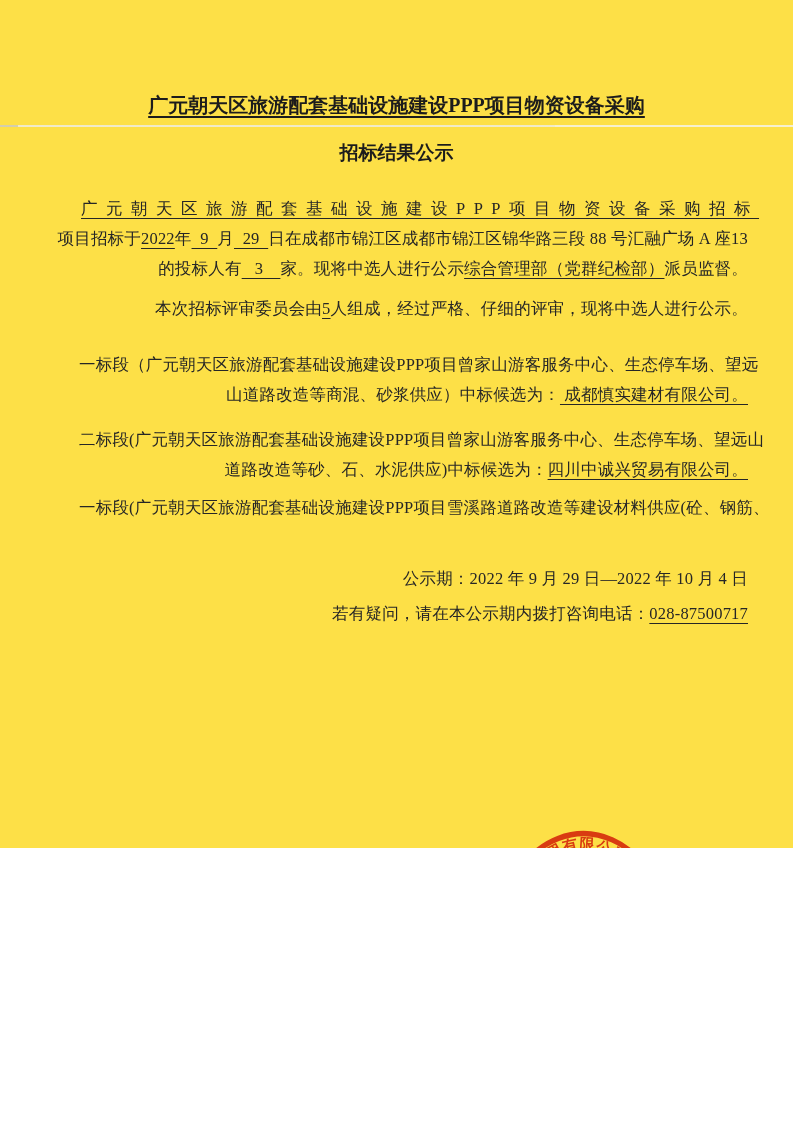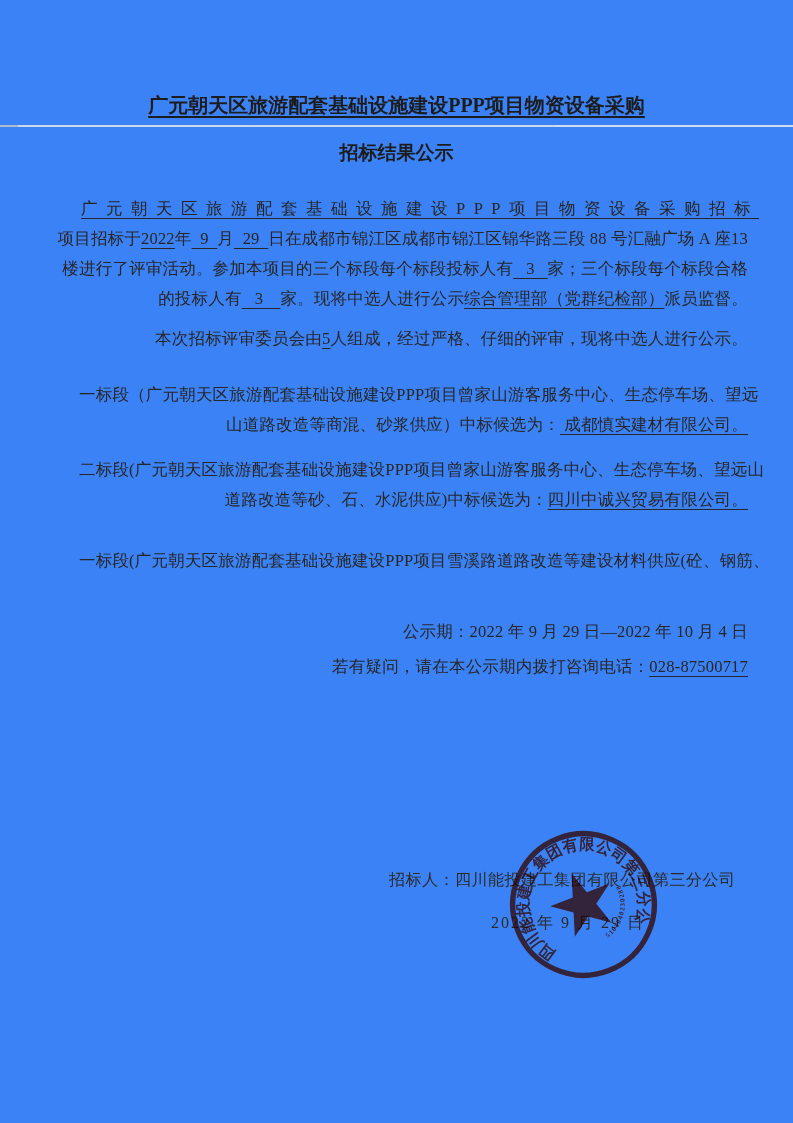--- a/index.html
+++ b/index.html
@@ -1,22 +1,22 @@
 <!DOCTYPE html>
 <html><head>
 <meta charset="utf-8">
 <style>
   * { margin: 0; padding: 0; box-sizing: border-box; }
   html, body { background: #ffffff; }
   .page {
     position: relative;
     width: 793px;
-    height: 1123px;
+    height: 848px;
     margin: 0 auto;
-    background: #3b82f6;
+    background: #fde047;
     overflow: hidden;
     font-family: "Liberation Serif", "DejaVu Serif", serif;
     color: #262626;
   }
   
   .scan-line {
     position: absolute;
     top: 125px; left: 0;
     width: 100%; height: 2px;
     background: linear-gradient(to right, #c9c9c6 0 18px, #ededea 18px 70%, #f4f4f1 70%);
@@ -57,21 +57,21 @@
     letter-spacing: 8.5px;
   }
   .u, .spread .seg {
     text-decoration: underline;
     text-underline-offset: 4px;
     text-decoration-thickness: 1px;
   }
   .gap-p2 { margin-top: 10px; }
   .gap-s1 { margin-top: 26px; }
   .gap-s2 { margin-top: 15px; }
-  .gap-s3 { margin-top: 31px; }
+  .gap-s3 { margin-top: 8px; }
   .gap-period { margin-top: 41px; }
   .gap-phone { margin-top: 5px; }
   .footer-bidder {
     position: absolute;
     left: 389px; top: 870px;
     font-size: 16px;
     letter-spacing: 0.5px;
     color: #2a2a2a;
     white-space: nowrap;
   }
@@ -103,21 +103,20 @@
 <div class="page">
 
   <div class="scan-line"></div>
 
   <div class="doc-title">广元朝天区旅游配套基础设施建设PPP项目物资设备采购</div>
   <div class="doc-subtitle">招标结果公示</div>
 
   <div class="content">
     <div class="line spread"><span class="seg u">广元朝天区旅游配套基础设施建设PPP项目物资设备采购招标</span></div>
     <div class="line"><span class="seg">项目招标于</span><span class="seg u">2022</span><span class="seg">年</span><span class="seg u">&nbsp;&nbsp;9&nbsp;&nbsp;</span><span class="seg">月</span><span class="seg u">&nbsp;&nbsp;29&nbsp;&nbsp;</span><span class="seg">日在成都市锦江区成都市锦江区锦华路三段 88 号汇融广场 A 座13</span></div>
-    <div class="line"><span class="seg">楼进行了评审活动。参加本项目的三个标段每个标段投标人有</span><span class="seg u">&nbsp;&nbsp;&nbsp;3&nbsp;&nbsp;&nbsp;</span><span class="seg">家；三个标段每个标段合格</span></div>
     <div class="line"><span class="seg">的投标人有</span><span class="seg u">&nbsp;&nbsp;&nbsp;3&nbsp;&nbsp;&nbsp;&nbsp;</span><span class="seg">家。现将中选人进行公示</span><span class="seg u">综合管理部（党群纪检部）</span><span class="seg">派员监督。</span></div>
 
     <div class="line indent gap-p2"><span class="seg">本次招标评审委员会由</span><span class="seg u">5</span><span class="seg">人组成，经过严格、仔细的评审，现将中选人进行公示。</span></div>
 
     <div class="line indent gap-s1"><span class="seg">一标段（广元朝天区旅游配套基础设施建设PPP项目曾家山游客服务中心、生态停车场、望远</span></div>
     <div class="line"><span class="seg">山道路改造等商混、砂浆供应）中标候选为：</span><span class="seg u">&nbsp;成都慎实建材有限公司。</span></div>
 
     <div class="line indent gap-s2"><span class="seg">二标段(广元朝天区旅游配套基础设施建设PPP项目曾家山游客服务中心、生态停车场、望远山</span></div>
     <div class="line"><span class="seg">道路改造等砂、石、水泥供应)中标候选为：</span><span class="seg u">四川中诚兴贸易有限公司。</span></div>
 

